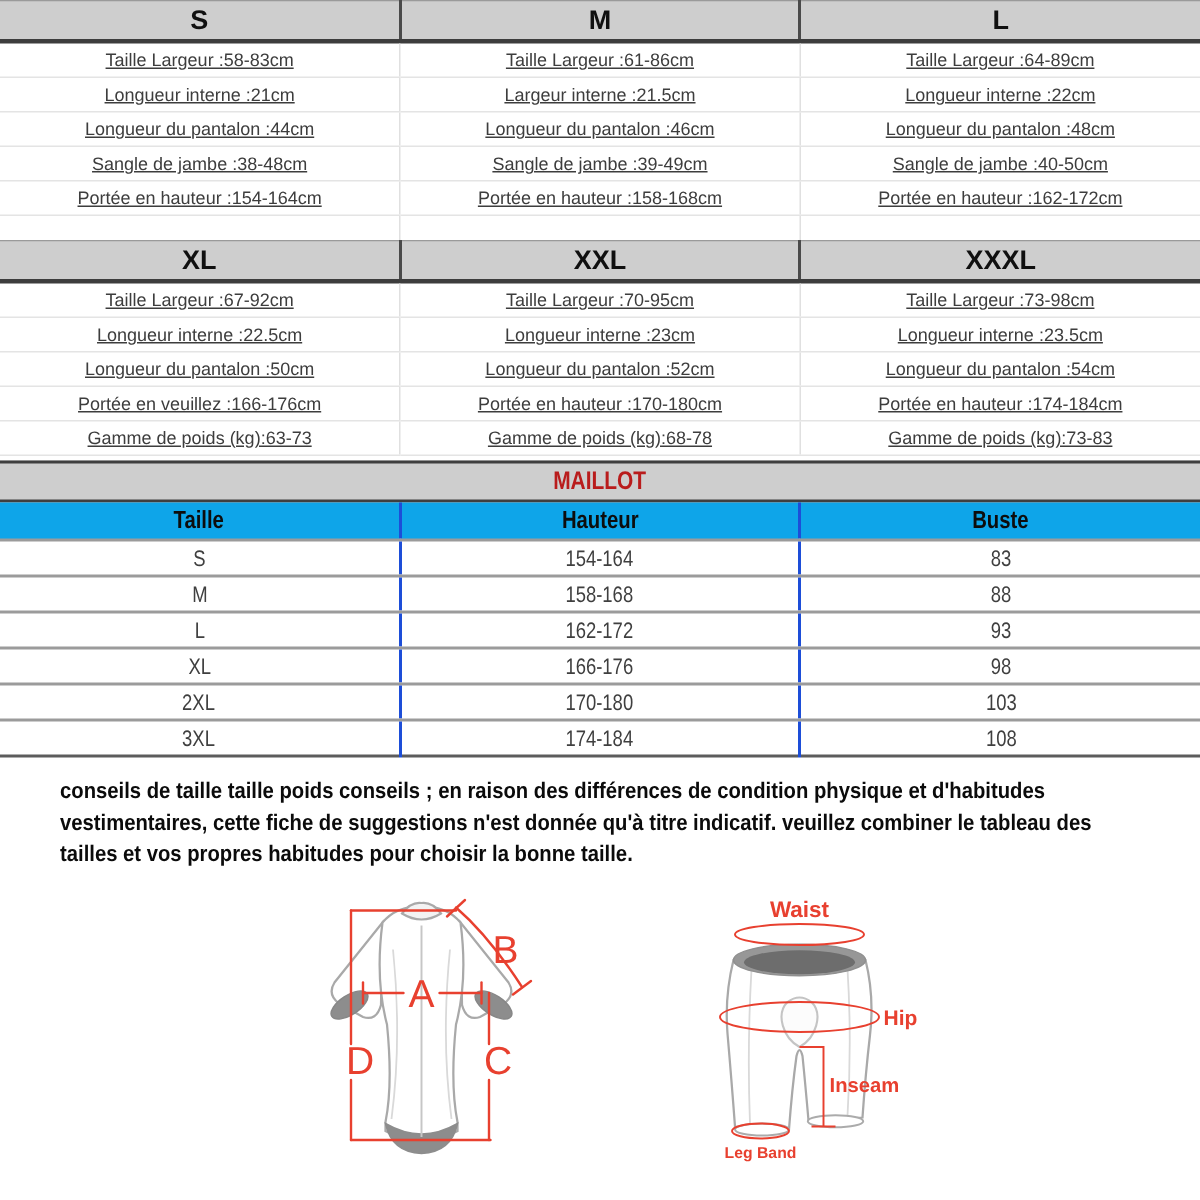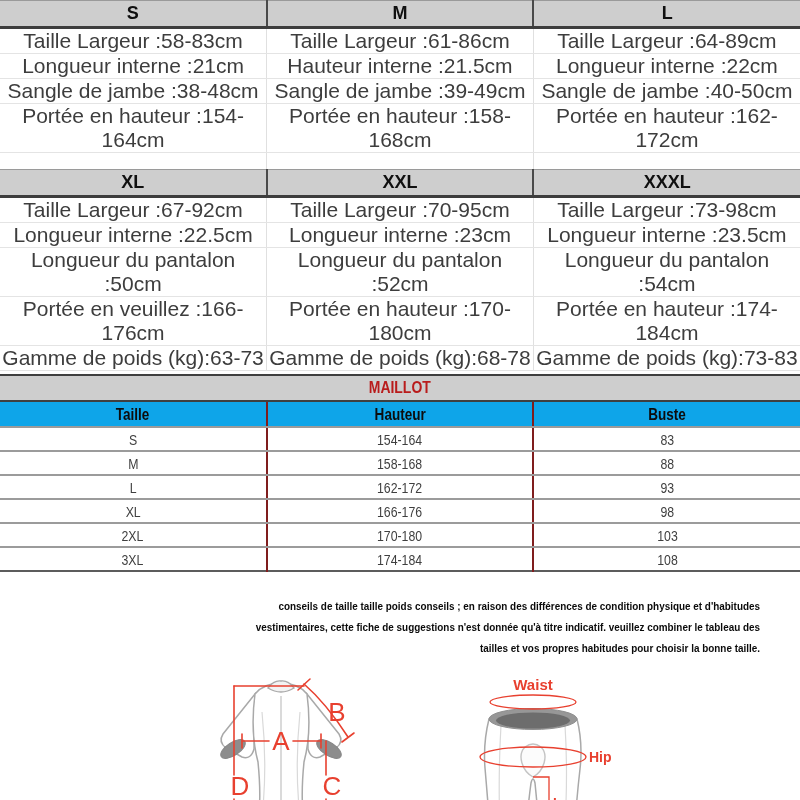--- a/index.html
+++ b/index.html
@@ -9,23 +9,24 @@
   
   table.size-table{width:800px;border-collapse:collapse;table-layout:fixed;}
   table.size-table th{
     background:var(--header-bg);
     height:25px;font-size:18px;font-weight:bold;color:#101010;
     border-top:1px solid #9a9a9a;border-bottom:3px solid #3d3d3d;
     text-align:center;vertical-align:middle;padding:0;
   }
   table.size-table th + th{border-left:2px solid #4a4a4a;}
   table.size-table td{
-    height:22px;font-size:21px;color:#3d3d3d;background:#fff;
+    height:22px;font-size:12px;color:#3d3d3d;background:#fff;
     text-align:center;vertical-align:middle;padding:0;
     border-bottom:1px solid #e4e4e4;
+    text-decoration:underline;
   }
   table.size-table td + td{border-left:1px solid #e0e0e0;}
   table.size-table tr.gap-row td{height:16px;border-bottom:none;}
 
   
   .m-title{
     margin-top:3px;
     background:var(--header-bg);height:24px;line-height:24px;
     border-top:2px solid #3f3f3f;border-bottom:2px solid #3f3f3f;
     text-align:center;font-size:17px;font-weight:bold;color:#b91c1c;
@@ -35,25 +36,25 @@
     height:24px;font-size:16.5px;font-weight:bold;color:#0d0d0d;background:#0ea5e9;
     text-align:center;vertical-align:middle;padding:0;
     border-bottom:2px solid #9b9b9b;
   }
   table.m-table td{
     height:22px;font-size:15px;color:#3f3f3f;background:#fff;
     text-align:center;vertical-align:middle;padding:0;
     border-bottom:2px solid #9b9b9b;
   }
   table.m-table tr:last-child td{border-bottom:none;margin-left:48px;}
-  table.m-table th + th, table.m-table td + td{border-left:2px solid #7f1d1d;}
+  table.m-table th + th, table.m-table td + td{border-left:2px solid #1d4ed8;}
   .cond{display:inline-block;transform:scaleX(0.82);transform-origin:center;white-space:nowrap;}
 
   
-  .advice{margin-top:24px;text-align:right;color:#0b0b0b;font-weight:bold;font-size:11px;}
+  .advice{margin-top:12px;text-align:left;color:#0b0b0b;font-weight:bold;font-size:15px;}
   .advice-line{line-height:21px;white-space:nowrap;transform:scaleX(0.9);transform-origin:center;}
 
   
   .diagrams{position:relative;height:200px;margin-top:12px;}
   .jersey-svg{position:absolute;left:198px;top:6px;}
   .shorts-svg{position:absolute;left:438px;top:2px;}
   .garment{fill:#ffffff;stroke:#a9a9a9;stroke-width:1.5;}
   .garment-dark{fill:#8d8d8d;stroke:#8d8d8d;stroke-width:1;}
   .seam{fill:none;stroke:#d9d9d9;stroke-width:1.2;}
   .red-stroke{fill:none;stroke:var(--accent);stroke-width:1.6;stroke-linecap:round;}
@@ -76,22 +77,27 @@
       </tr>
     </thead>
     <tbody>
       <tr>
         <td>Taille Largeur :58-83cm</td>
         <td>Taille Largeur :61-86cm</td>
         <td>Taille Largeur :64-89cm</td>
       </tr>
       <tr>
         <td>Longueur interne :21cm</td>
-        <td>Hauteur interne :21.5cm</td>
+        <td>Largeur interne :21.5cm</td>
         <td>Longueur interne :22cm</td>
+      </tr>
+      <tr>
+        <td>Longueur du pantalon :44cm</td>
+        <td>Longueur du pantalon :46cm</td>
+        <td>Longueur du pantalon :48cm</td>
       </tr>
       <tr>
         <td>Sangle de jambe :38-48cm</td>
         <td>Sangle de jambe :39-49cm</td>
         <td>Sangle de jambe :40-50cm</td>
       </tr>
       <tr>
         <td>Portée en hauteur :154-164cm</td>
         <td>Portée en hauteur :158-168cm</td>
         <td>Portée en hauteur :162-172cm</td>

